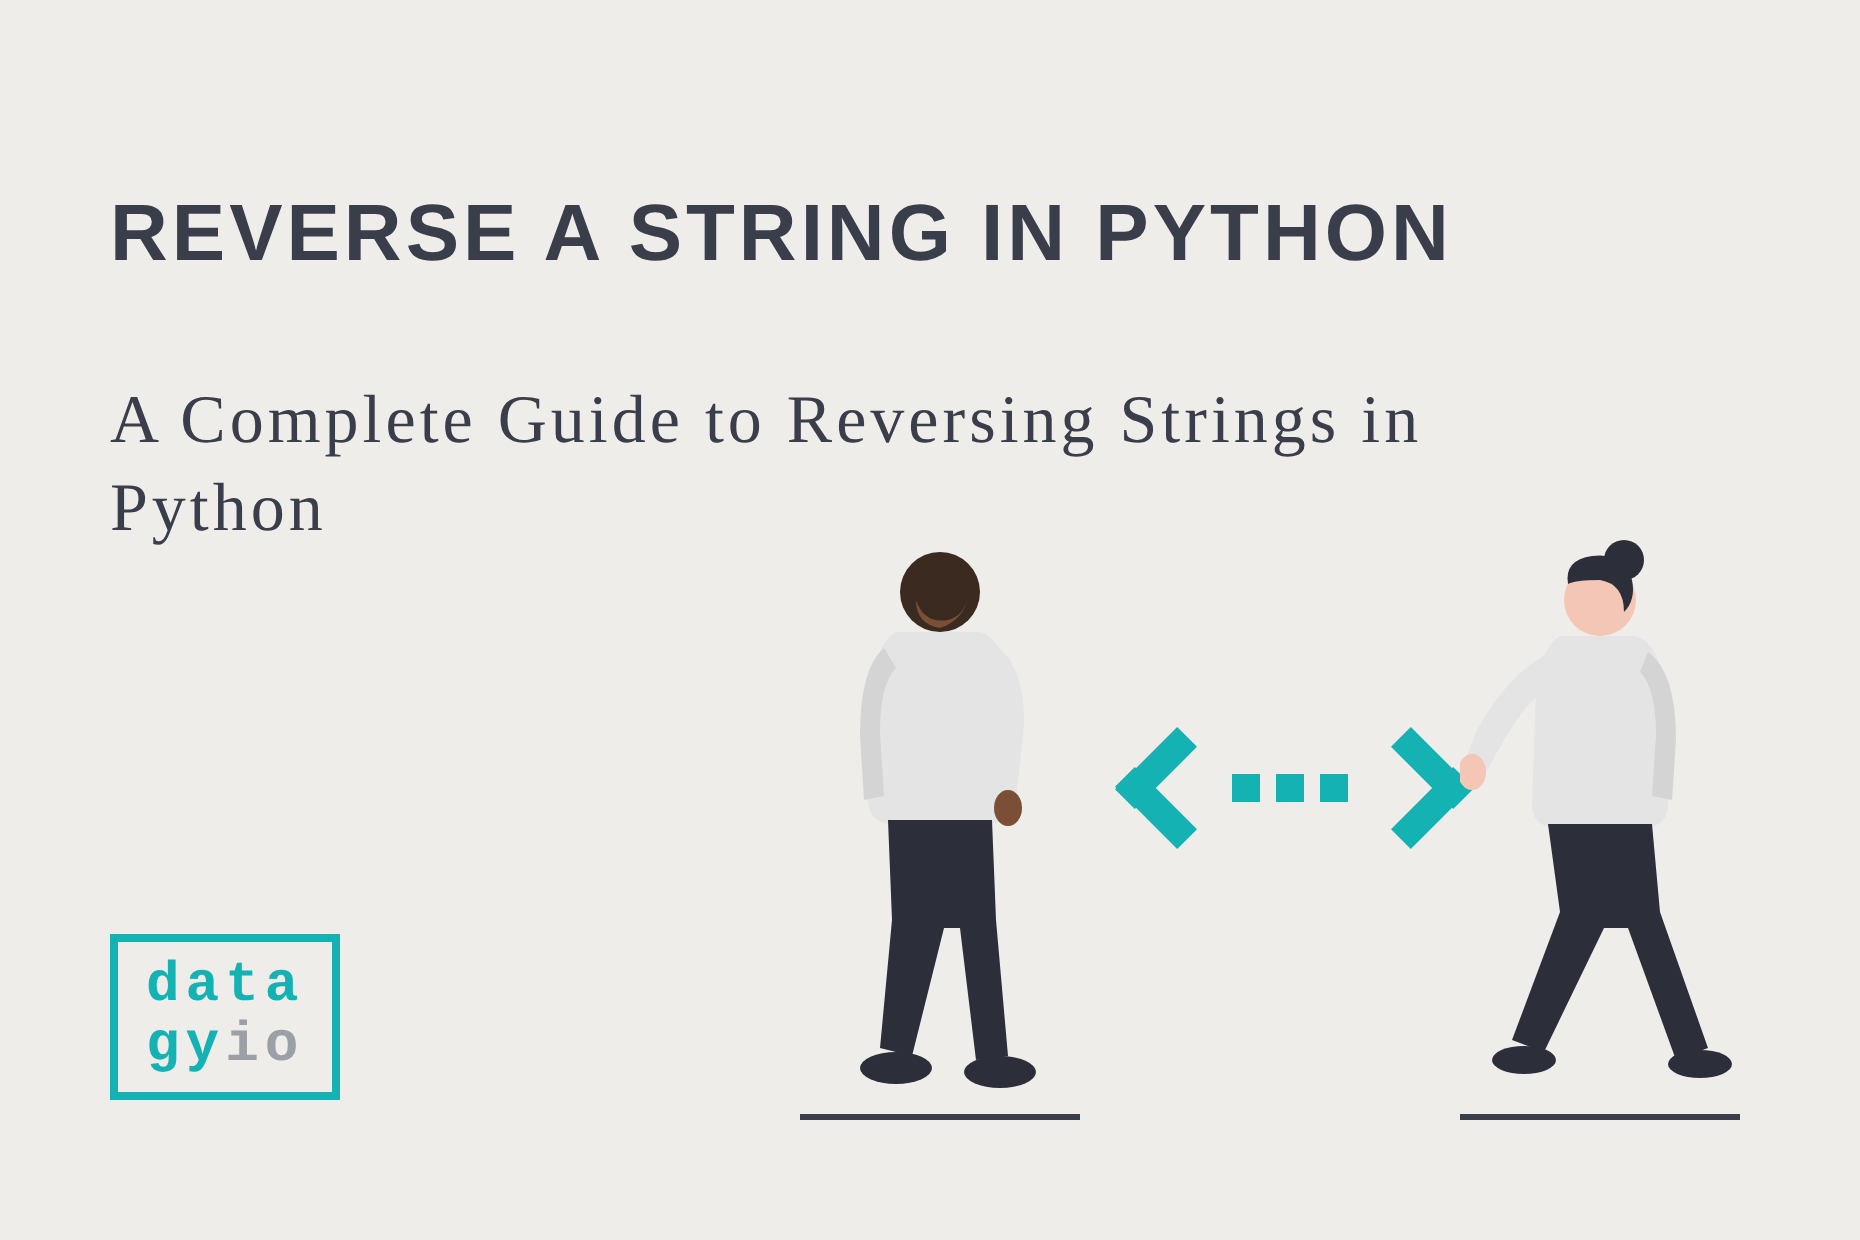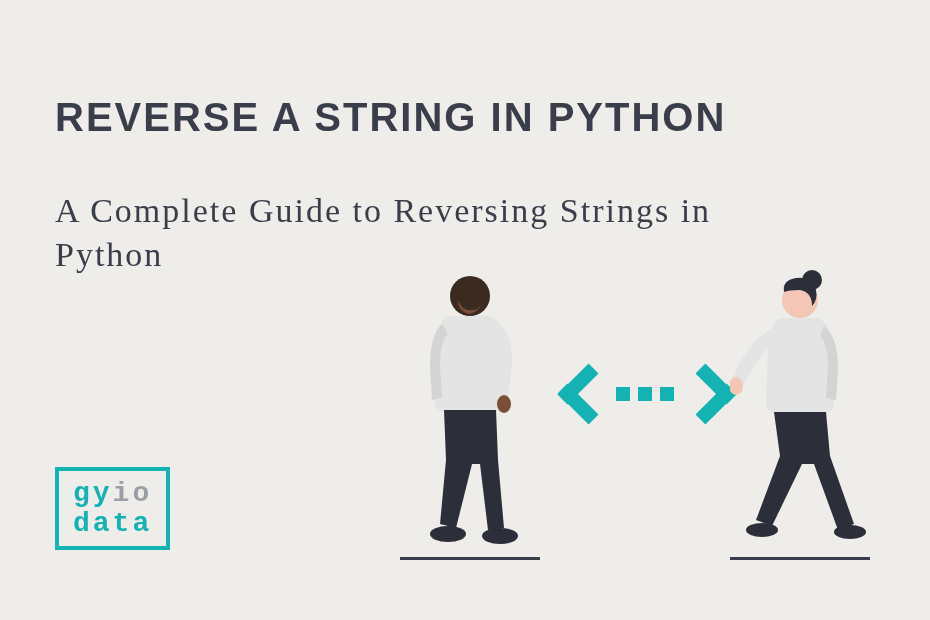--- a/index.html
+++ b/index.html
@@ -113,22 +113,22 @@
       background: #3a3d4a;
     }
   </style>
 </head>
 <body>
 
 <h1 class="title">REVERSE A STRING IN PYTHON</h1>
 <p class="subtitle">A Complete Guide to Reversing Strings in Python</p>
 
 <div class="logo">
+  <div><span class="teal">data</span></div>
   <div><span class="teal">gy</span><span class="gray">io</span></div>
-  <div><span class="teal">data</span></div>
 </div>
 
 <div class="illustration">
   <div class="arrows">
     <div class="chevron left"></div>
     <div class="dots">
       <div class="dot"></div>
       <div class="dot"></div>
       <div class="dot"></div>
     </div>

